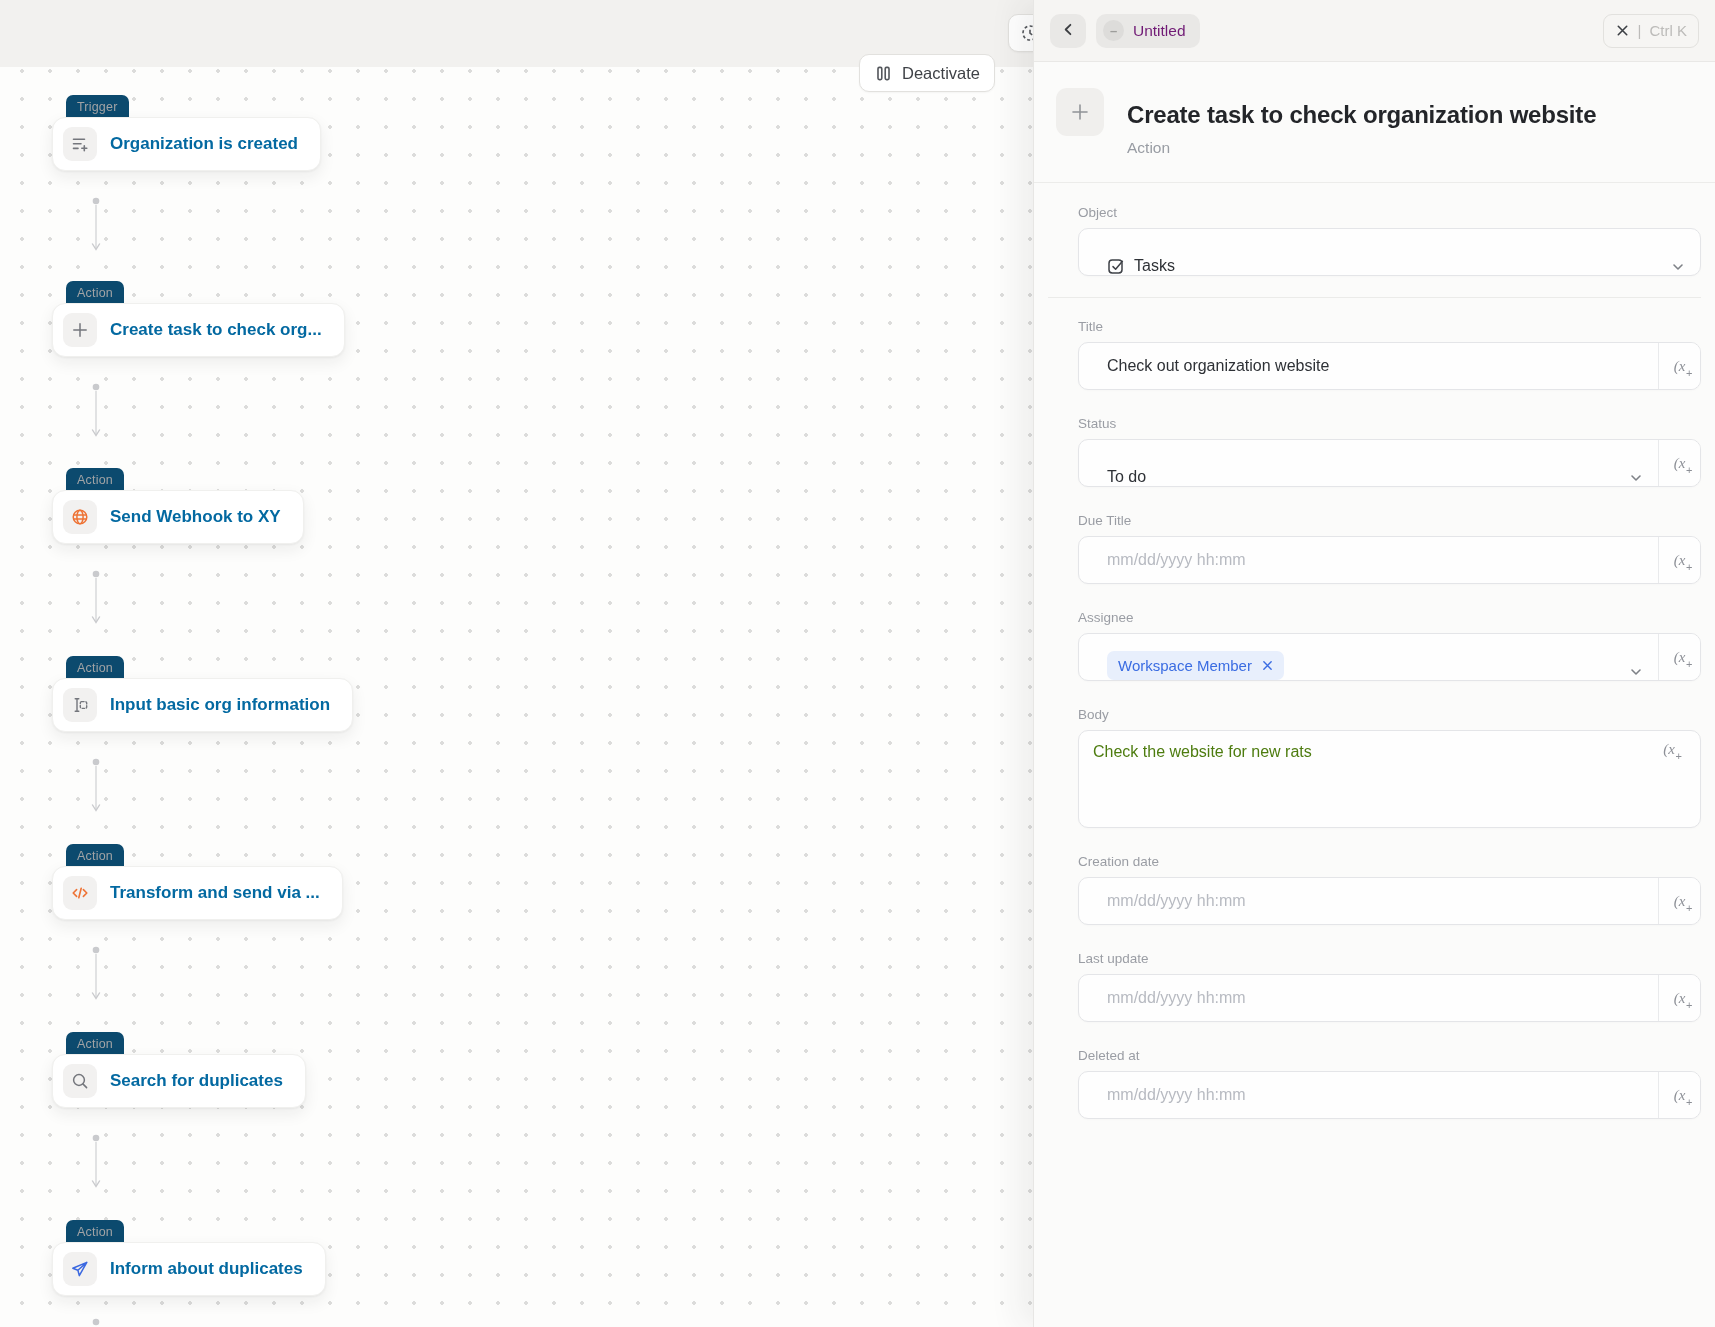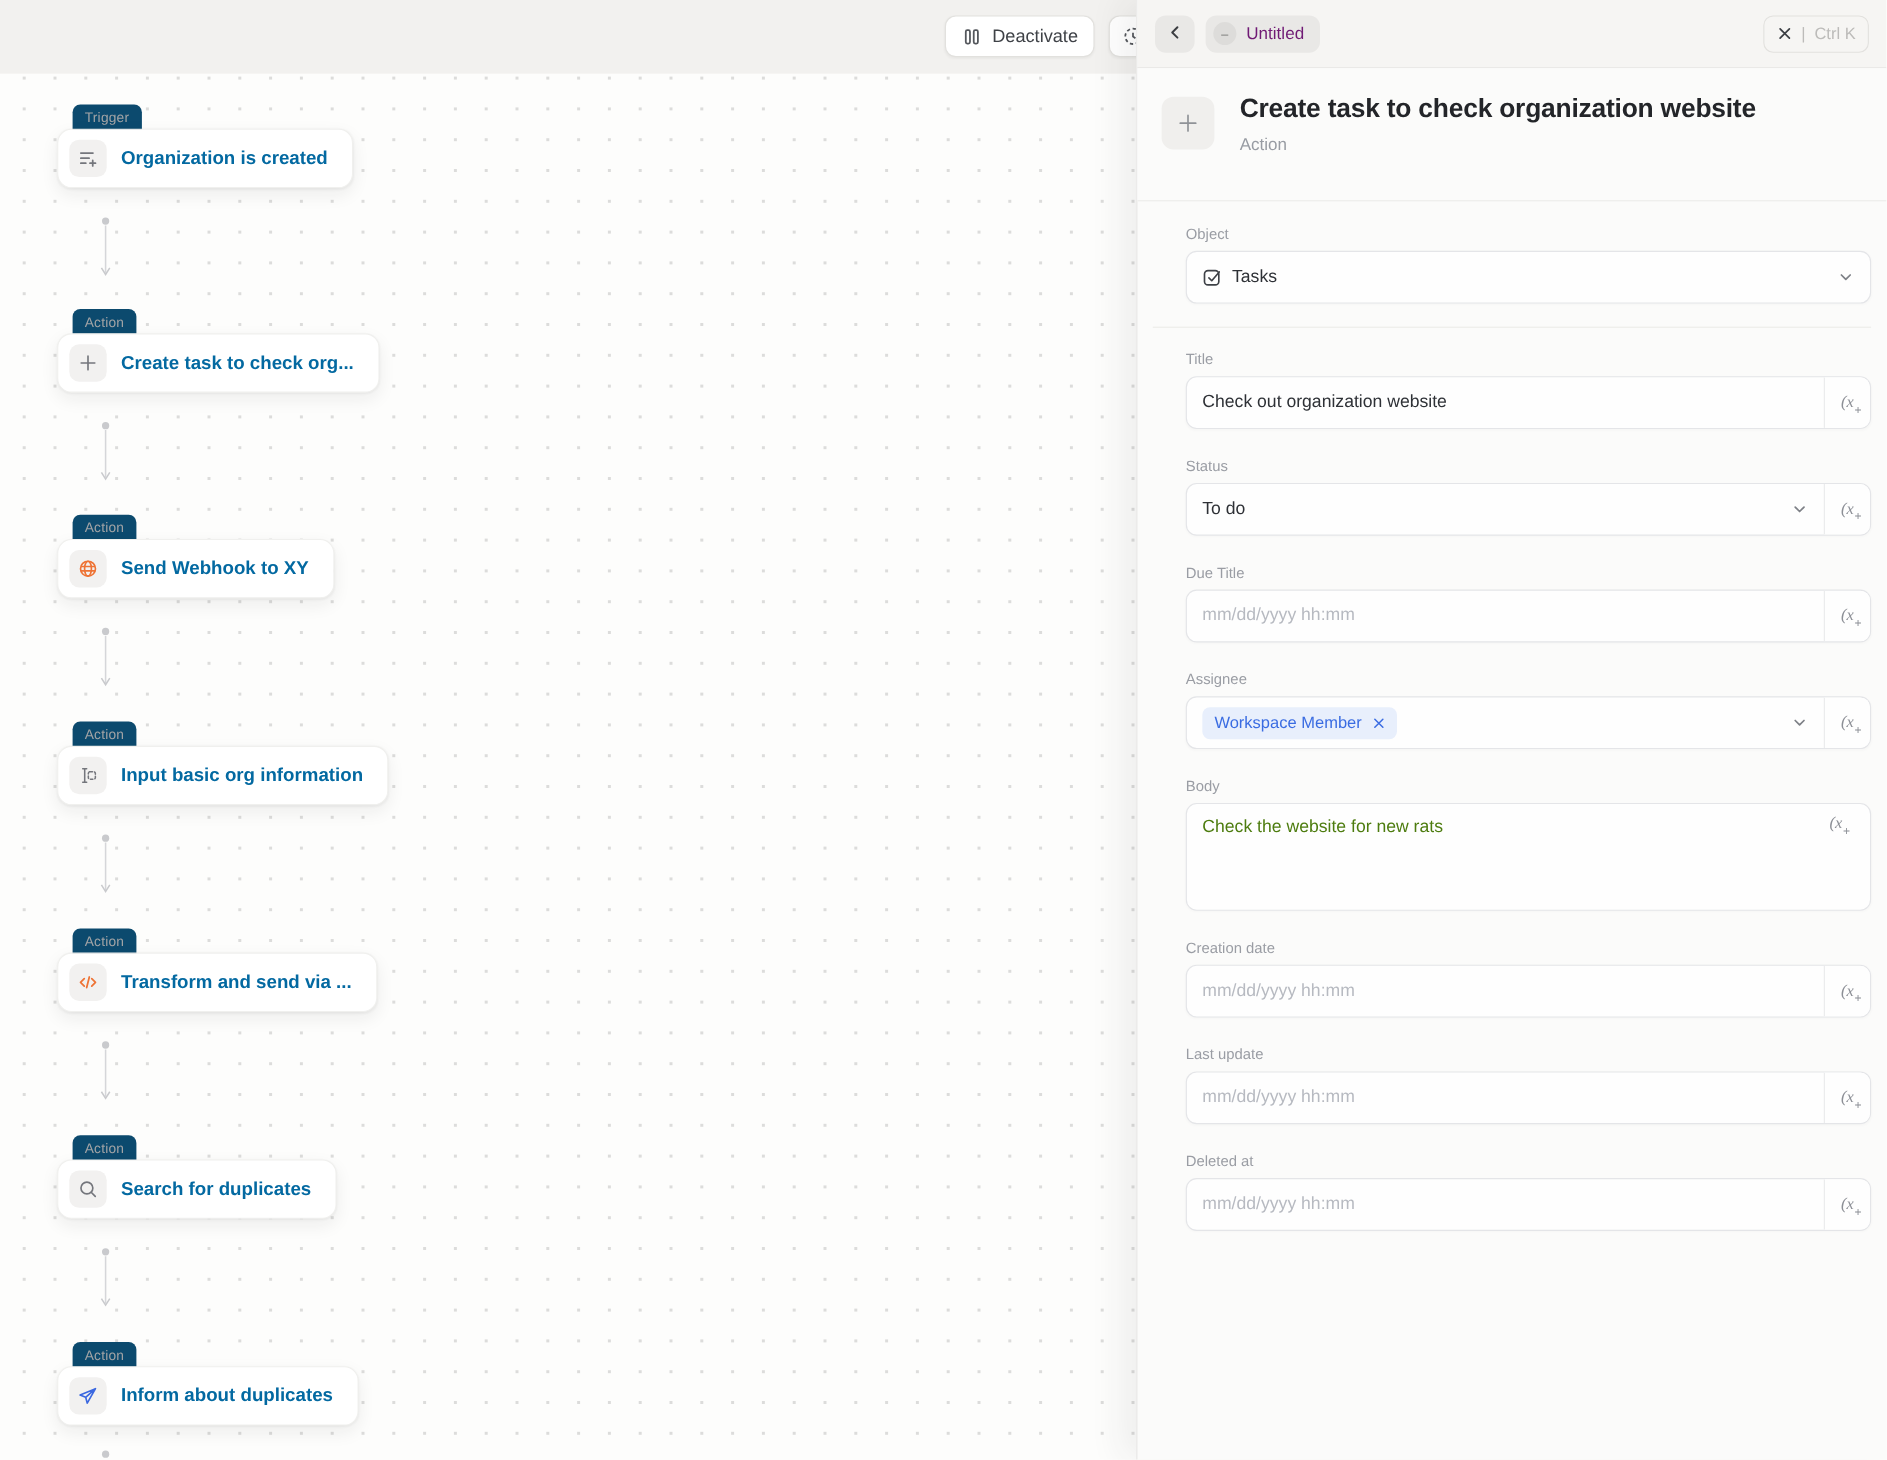--- a/index.html
+++ b/index.html
@@ -11,21 +11,21 @@
   .canvas { position:absolute; left:0; top:0; width:1033px; height:1327px; background:#fdfdfc; overflow:hidden; }
   .topbar { position:absolute; left:0; top:0; width:100%; height:67px; background:#f2f1ef; }
   .dots { position:absolute; left:0; top:67px; right:0; bottom:0;
           background-image:radial-gradient(circle,#dcdcdb 1.6px,rgba(0,0,0,0) 1.7px);
           background-size:28px 28px; background-position:8px 18px; }
   .tbtn { position:absolute; top:14px; height:38px; display:flex; align-items:center; gap:9px;
           background:#fff; border:1px solid #e2e1de; border-radius:10px; padding:0 14px;
           font-size:16.5px; font-weight:500; color:#3f4247; cursor:pointer;
           box-shadow:0 1px 2px rgba(0,0,0,.04); }
   .tbtn svg { display:block; }
-  .btn-deactivate { right:38px; }
+  .btn-deactivate { right:38px;margin-top:40px; }
   .btn-schedule { left:1008px; width:44px; justify-content:center; padding:0; }
 
   
   .node-badge { position:absolute; left:66px; z-index:1; background:#0c4a6e; color:#a1a3a5;
                 font-size:12.5px; font-weight:500; letter-spacing:.2px; padding:5px 11px 16px 11px;
                 border-radius:7px; }
   .node-card { position:absolute; left:52px; z-index:2; height:54px; display:inline-flex; align-items:center;
                gap:13px; background:#ffffff; border:1px solid #f0f0ee; border-radius:13px;
                padding:0 22px 0 10px; box-shadow:0 6px 16px rgba(30,30,30,.07), 0 1px 2px rgba(30,30,30,.05);
                cursor:pointer; }
@@ -52,28 +52,28 @@
   .closebtn { height:34px; display:flex; align-items:center; gap:8px; background:transparent;
               border:1px solid #e2e1de; border-radius:9px; padding:0 11px; cursor:pointer; }
   .closebtn .x { color:#3c3f44; display:flex; }
   .closebtn .kbd { font-size:15px; color:#bcbbb9; }
 
   .ptitle { display:flex; align-items:flex-start; gap:23px; padding:23px 24px 0 22px; height:121px;
             border-bottom:1px solid #ececea; background:#fbfbfa; }
   .plusbox { width:48px; height:48px; border-radius:11px; background:#f0efed; color:#8f9297;
              display:flex; align-items:center; justify-content:center; flex:0 0 auto; margin-top:3px; }
   .ptexts { display:flex; flex-direction:column; gap:9px; }
-  .ptitle h1 { font-size:24px; font-weight:700; letter-spacing:-.2px; color:#232529; line-height:1.2; }
+  .ptitle h1 { font-size:24px; font-weight:700; letter-spacing:-.2px; color:#232529; line-height:1.2;margin-top:16px; }
   .psub { font-size:15.5px; color:#989ca3; }
 
   .pform { padding:22px 14px 0 14px; }
   .field { margin-bottom:26px;margin-left:30px; }
   .flabel { font-size:13.5px; font-weight:500; color:#9a9da4; margin-bottom:8px; }
   .control { height:48px; background:#fefefe; border:1px solid #e4e5e8; border-radius:10px;
-             display:flex; align-items:center; padding:0 0 0 14px; overflow:hidden;
+             display:flex; align-items:flex-end; padding:0 0 0 28px; overflow:hidden;
              box-shadow:0 1px 2px rgba(0,0,0,.02); }
   .cvalue { font-size:16px; color:#2e3136; }
   .cicon { display:flex; color:#3e4147; margin-right:9px; }
   .chev { display:flex; color:#7e8187; margin-right:14px; }
   .varcol { width:42px; align-self:stretch; border-left:1px solid #e9eaec; display:flex;
             align-items:center; justify-content:center; cursor:pointer; background:#fefefe; }
   .vx { position:relative; font-size:15px; font-style:italic; color:#8c8f96; font-family:"Liberation Serif","DejaVu Serif",serif; }
   .vx .vplus { position:absolute; right:-7px; bottom:-4px; font-size:11px; font-style:normal;
                font-family:"Liberation Sans",sans-serif; color:#8c8f96; }
   .tinput { flex:1; height:100%; border:none; outline:none; background:transparent;

